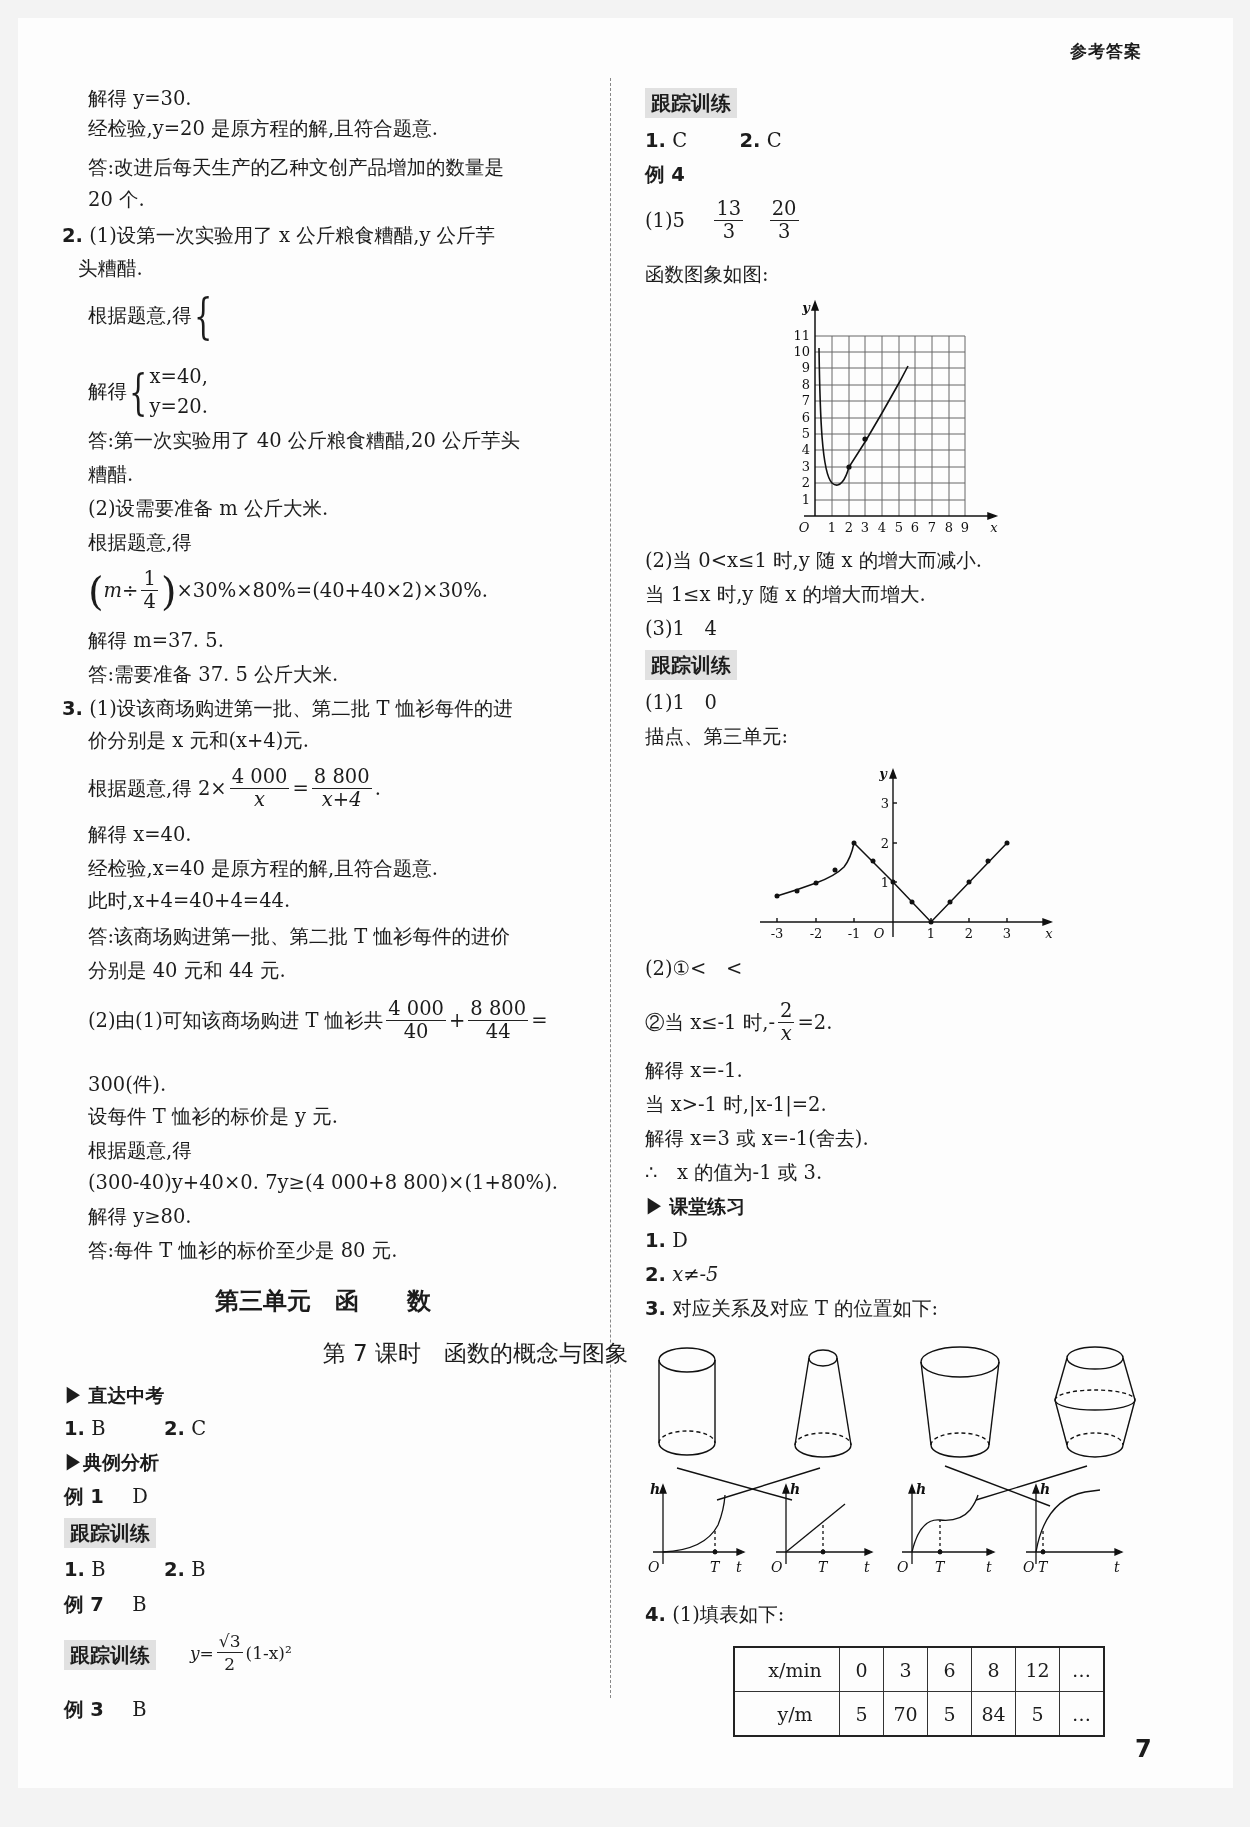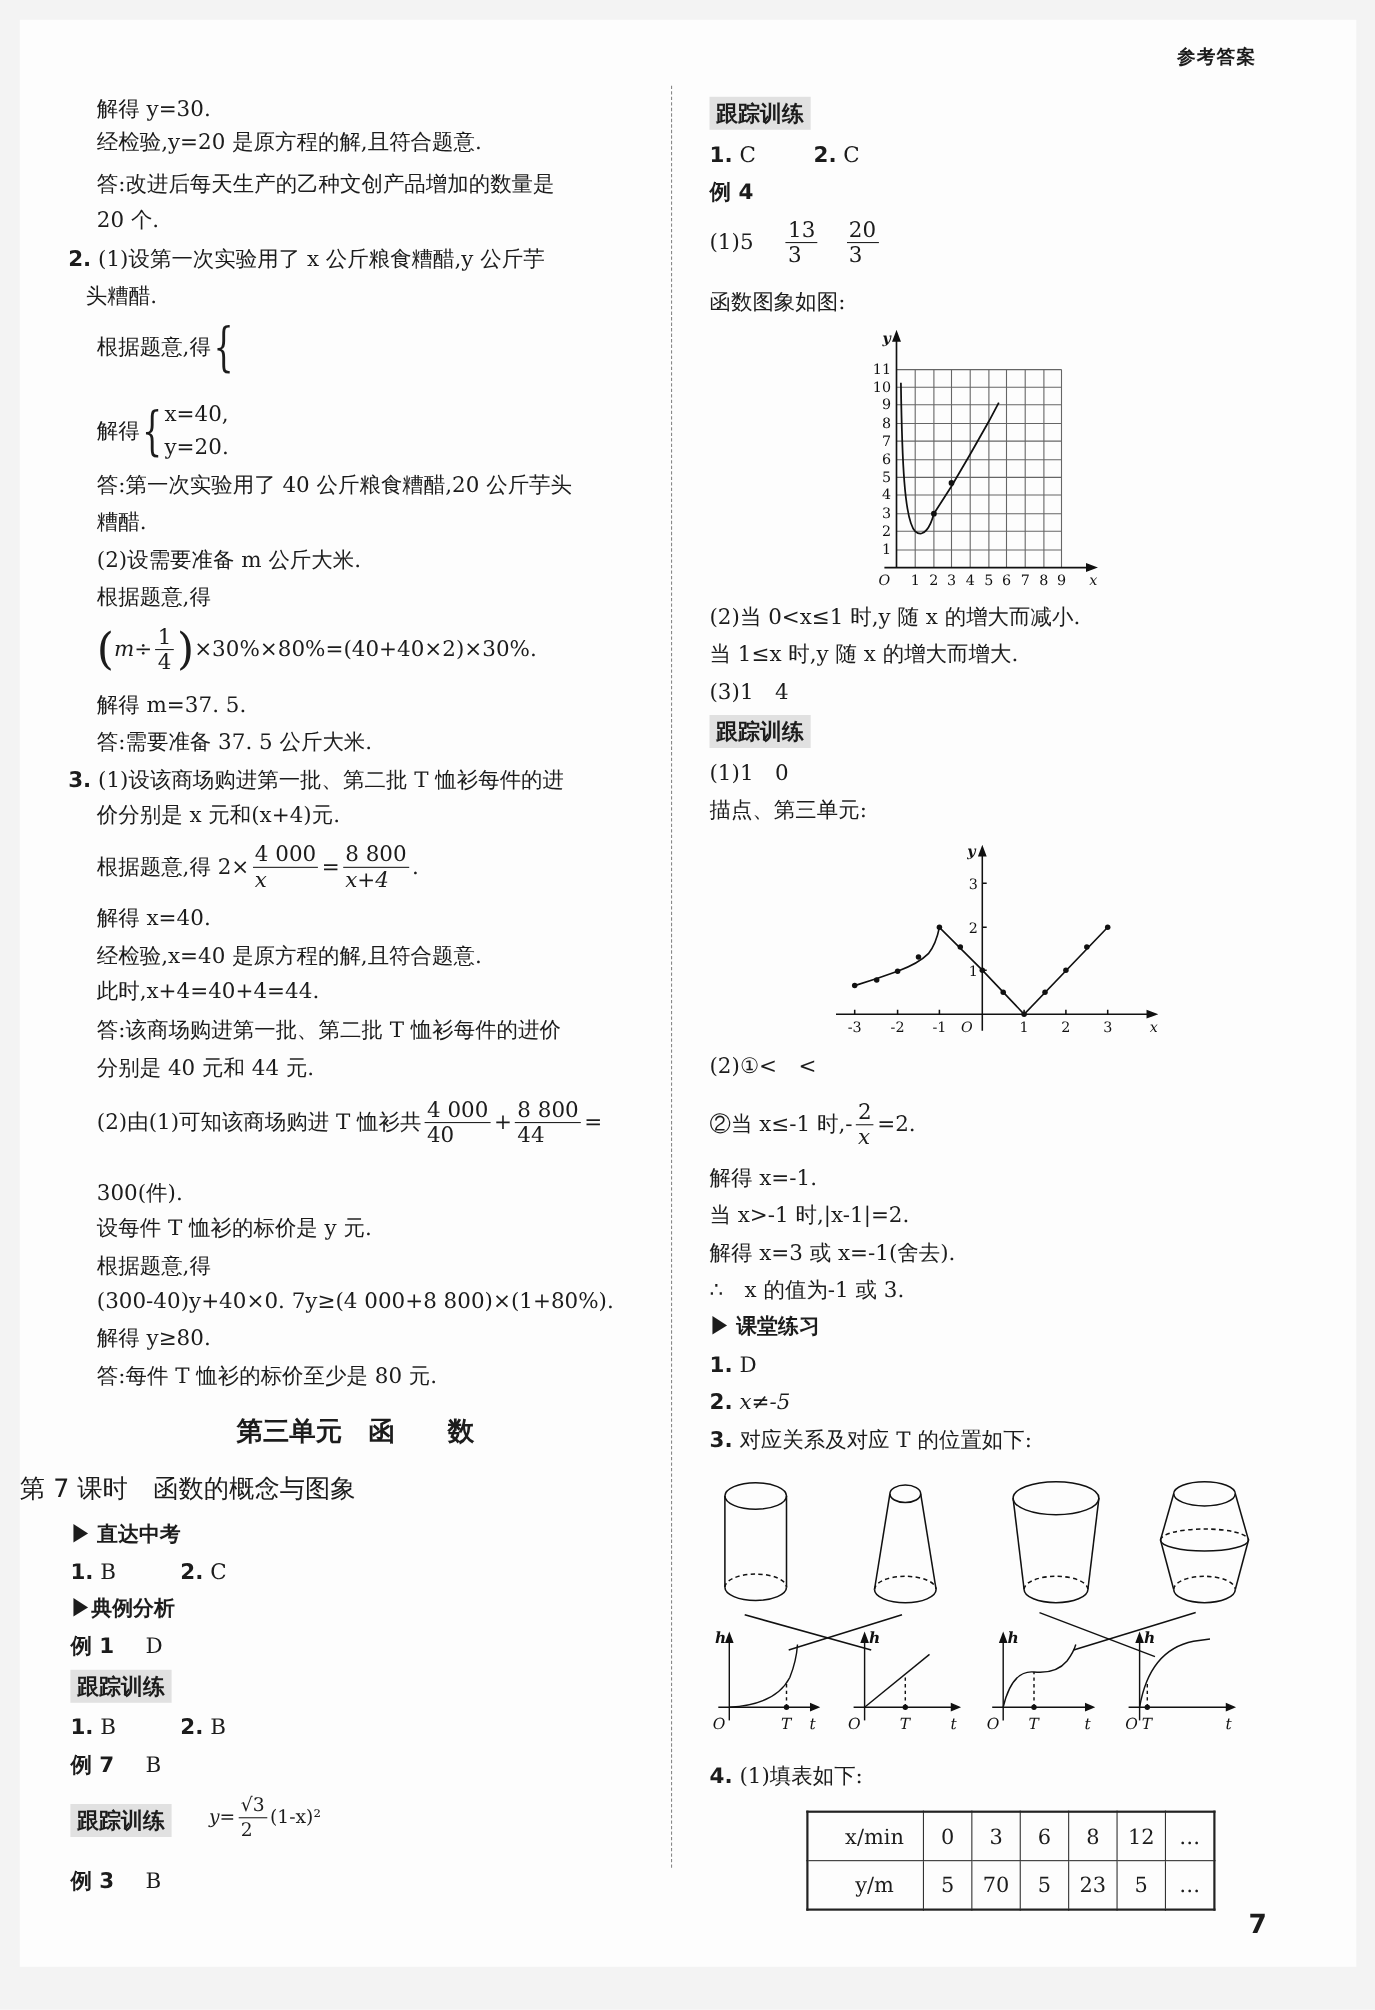--- a/index.html
+++ b/index.html
@@ -24,31 +24,31 @@
     font-weight:bold; font-size:24px;
   }
   .line { position:absolute; font-size:19.5px; white-space:nowrap; line-height:26px; }
   .num { font-family:"DejaVu Sans",sans-serif; font-weight:bold; }
   .it { font-style:italic; }
   .tag {
     position:absolute; background:#e1e1e1; font-family:"DejaVu Sans",sans-serif;
     font-weight:bold; font-size:20px; padding:2px 6px; line-height:26px;
   }
   .sec { position:absolute; font-family:Liberation Sans, sans-serif; font-weight:bold; font-size:19px; line-height:26px; }
-  .frac { display:inline-block; vertical-align:middle; margin:0 3px; line-height:22px; }
+  .frac { display:inline-block; vertical-align:middle; text-align:center; margin:0 3px; line-height:22px; }
   .frac .n { display:block; border-bottom:1.3px solid #222; padding:0 2px; }
   .frac .d { display:block; padding:0 2px; }
   .brace { display:inline-block; vertical-align:middle; font-size:48px; line-height:48px; font-weight:100; transform:scaleX(0.6); margin:0 -4px; }
   .sys { display:inline-block; vertical-align:middle; line-height:30px; }
   .unit-title {
     position:absolute; left:0; width:610px; text-align:center;
     font-family:"DejaVu Sans",sans-serif; font-weight:bold; font-size:24px;
   }
   .lesson-title {
-    position:absolute; left:0; width:610px; text-align:left;
+    position:absolute; left:0; width:610px; text-align:right;
     font-family:"DejaVu Sans",sans-serif; font-size:23px;
   }
   table.tbl {
     position:absolute; left:733px; top:1646px; border-collapse:collapse;
     font-size:19px; border:2px solid #222;
   }
   table.tbl td { border:1px solid #333; height:43px; text-align:center; padding:0; }
   table.tbl td.h { width:88px; font-style:normal;padding-left:16px; }
   table.tbl td.c { width:43px; }
   svg text { font-family:"DejaVu Serif",serif; }
@@ -424,21 +424,21 @@
       <td class="c">6</td>
       <td class="c">8</td>
       <td class="c">12</td>
       <td class="c">…</td>
     </tr>
     <tr>
       <td class="h it">y/m</td>
       <td class="c">5</td>
       <td class="c">70</td>
       <td class="c">5</td>
-      <td class="c">23</td>
+      <td class="c">84</td>
       <td class="c">5</td>
       <td class="c">…</td>
     </tr>
   </tbody>
     </table>
 </div>
 
 <div class="pageno">7</div>
 
 </body></html>

